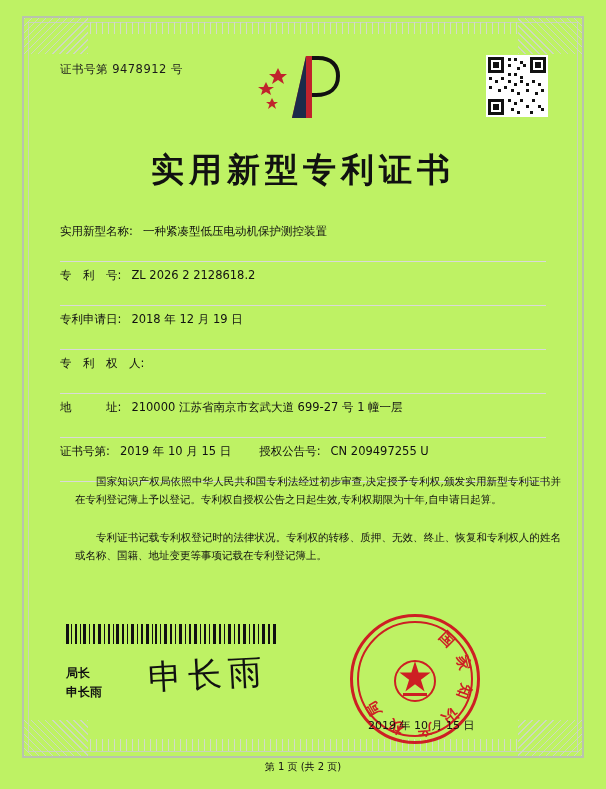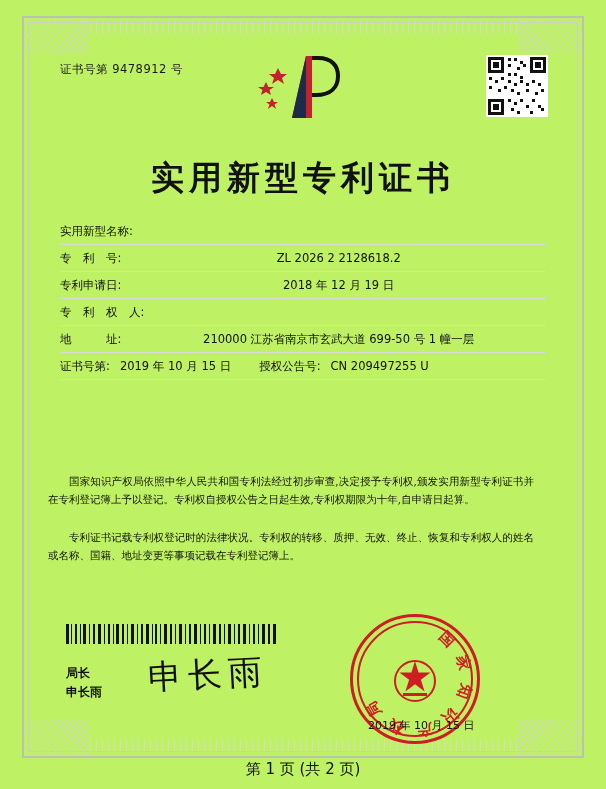--- a/index.html
+++ b/index.html
@@ -87,44 +87,43 @@
     top: 55px;
     width: 62px;
     height: 62px;
     background-color: #fff;
   }
 
   .title {
     position: absolute;
     left: 0;
     right: 0;
-    top: 156px;
+    top: 148px;
     text-align: center;
     font-size: 33px;
     font-weight: bold;
     letter-spacing: 5px;
     color: #111;
     font-family: "DejaVu Serif", "Liberation Serif", serif;
   }
 
   
   .fields {
     position: absolute;
     left: 60px;
     top: 218px;
     width: 486px;
     font-size: 11.5px;
     color: #111;
   }
   .row {
     display: flex;
     align-items: baseline;
-    padding: 6px 0 5px 0;
+    padding: 6px 0 22px 0;
     border-bottom: 1px solid #d9d9d9;
-    text-align: center;
   }
   .row .lbl {
     flex: 0 0 auto;
     white-space: nowrap;
     color: #111;
   }
   .row .val {
     flex: 1 1 auto;
     padding-left: 10px;
     color: #111;
@@ -135,21 +134,21 @@
     padding-left: 28px;
   }
   .row.split .val2 {
     flex: 0 0 auto;
     padding-left: 10px;
   }
 
   
   .para {
     position: absolute;
-    left: 48px;
+    left: 75px;
     width: 486px;
     font-size: 10.5px;
     line-height: 1.75;
     color: #111;
     text-align: justify;
     font-family: "DejaVu Serif", "Liberation Serif", serif;
   }
   .para.p1 { top: 472px; text-indent: 21px; }
   .para.p2 { top: 528px; text-indent: 21px; }
 
@@ -215,21 +214,21 @@
     font-size: 11px;
     color: #111;
   }
 
   
   .footer {
     position: absolute;
     left: 0; right: 0;
     top: 760px;
     text-align: center;
-    font-size: 15px;
+    font-size: 10px;
     color: #111;
   }
 </style>
 </head>
 <body>
 
 <div id="page">
 
   <div class="border-outer"></div>
   <div class="border-inner"></div>
@@ -305,40 +304,41 @@
       </g>
     </svg>
   </div>
 
   <div class="title">实用新型专利证书</div>
 
   <div class="fields">
 
     <div class="row">
       <span class="lbl">实用新型名称:</span>
+      <span class="val">一种紧凑型低压电动机保护测控装置</span>
     </div>
 
 
     <div class="row">
       <span class="lbl">专　利　号:</span>
       <span class="val">ZL 2026 2 2128618.2</span>
     </div>
 
     <div class="row">
       <span class="lbl">专利申请日:</span>
       <span class="val">2018 年 12 月 19 日</span>
     </div>
 
     <div class="row">
       <span class="lbl">专　利　权　人:</span>
     </div>
 
     <div class="row">
       <span class="lbl">地　　　址:</span>
-      <span class="val">210000 江苏省南京市玄武大道 699-50 号 1 幢一层</span>
+      <span class="val">210000 江苏省南京市玄武大道 699-27 号 1 幢一层</span>
     </div>
 
     <div class="row split">
       <span class="lbl">证书号第:</span>
       <span class="val2">2019 年 10 月 15 日</span>
       <span class="lbl2">授权公告号:</span>
       <span class="val2">CN 209497255 U</span>
     </div>
 
   </div>

